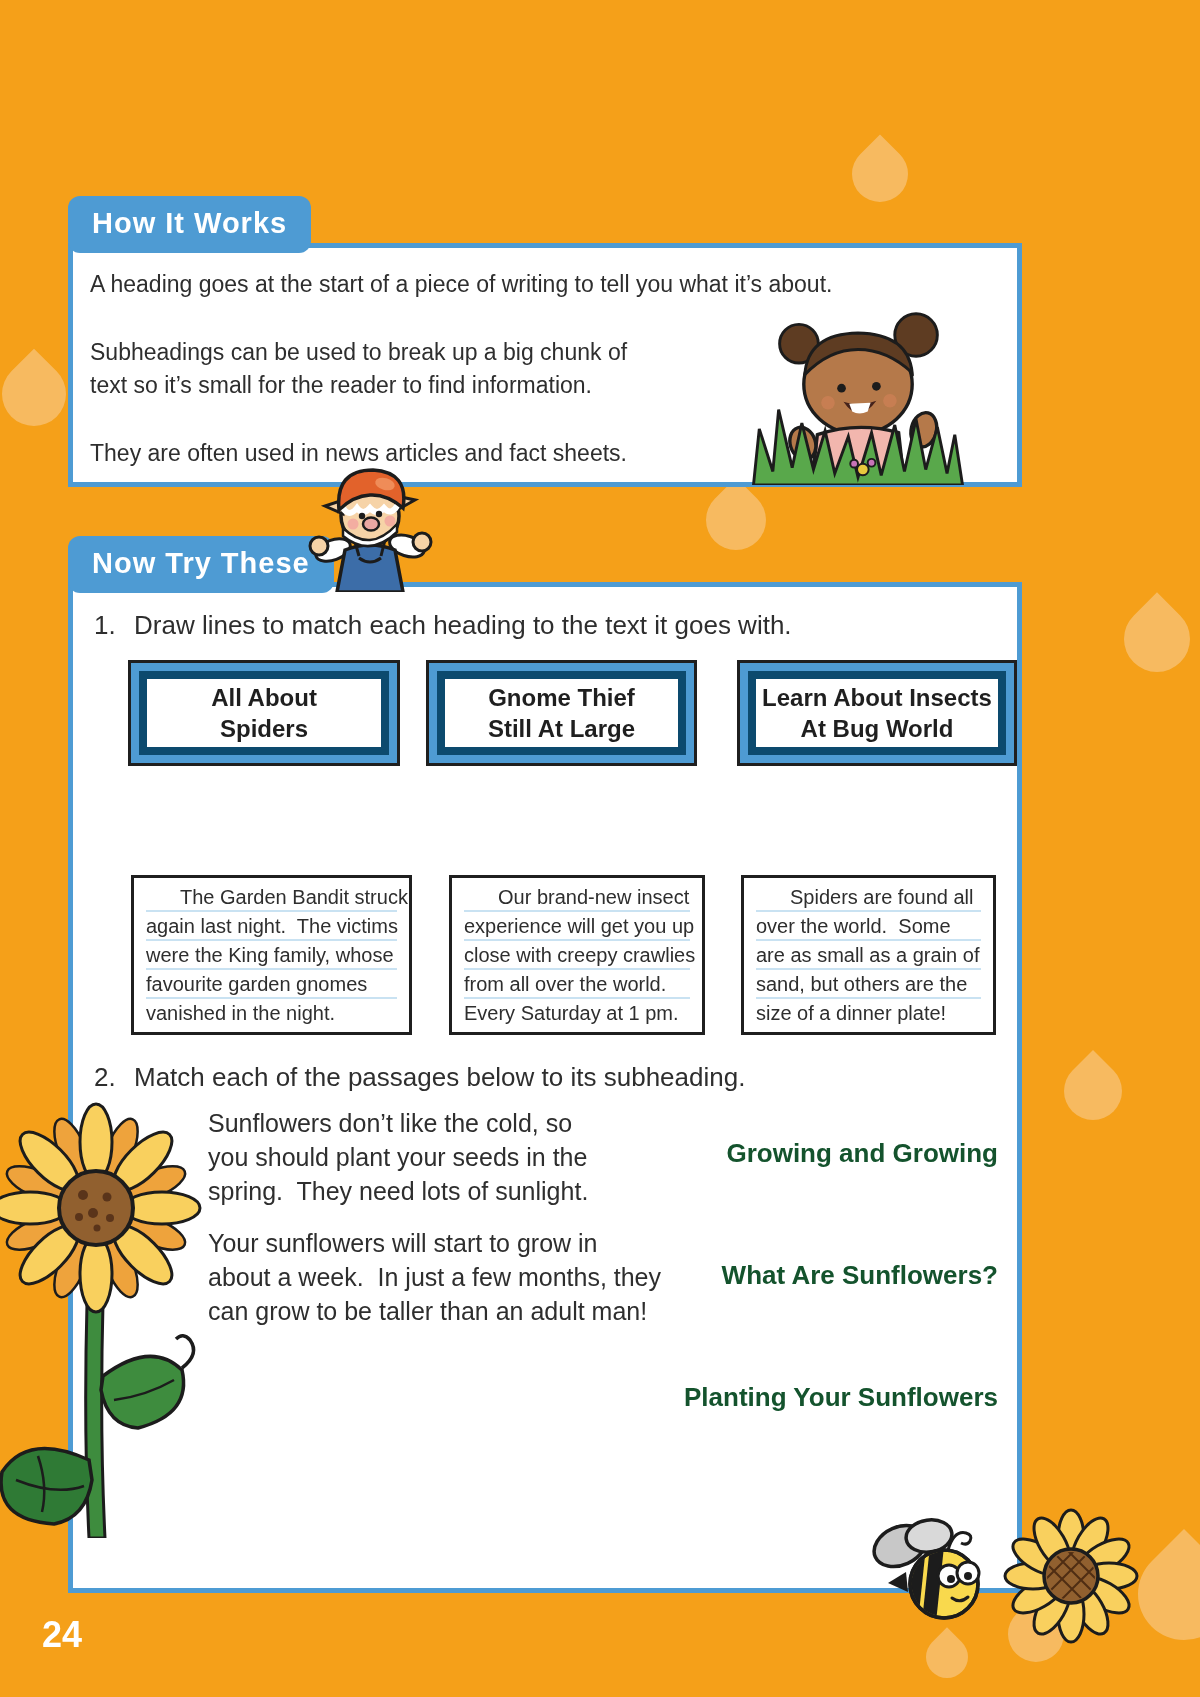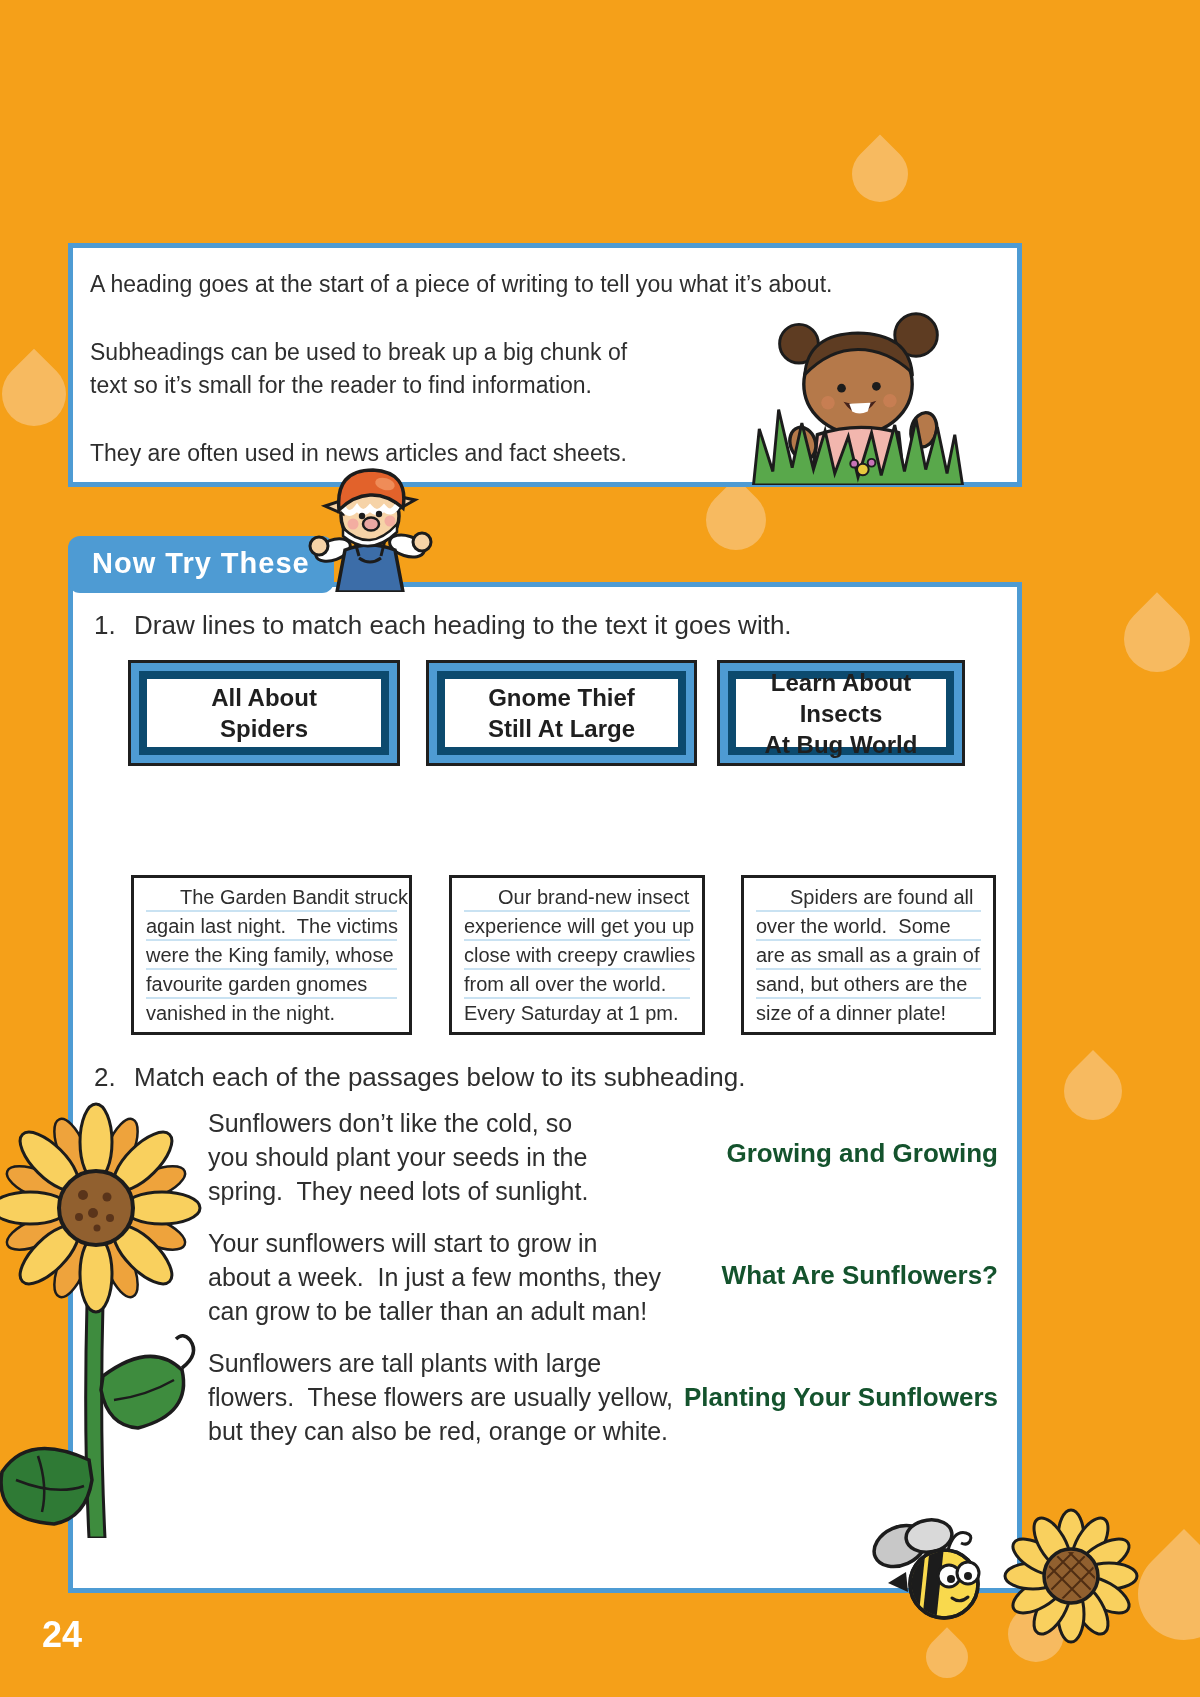--- a/index.html
+++ b/index.html
@@ -50,21 +50,21 @@
   #q2text { left:134px; top:1062px; }
 
   .hcard { position:absolute; z-index:2; height:106px; box-sizing:border-box;
            border:3px solid #1f1f1f; background:#4E9BD3; padding:8px; }
   .hcard-inner { height:100%; box-sizing:border-box; border:8px solid #0c4a6e; background:#fff;
                  display:flex; align-items:center; justify-content:center; text-align:center;
                  font-weight:700; font-size:24px; line-height:31px; color:#1f1f1f;
                  white-space:pre-line; }
   #hcard1 { left:128px; top:660px; width:272px; }
   #hcard2 { left:426px; top:660px; width:271px; }
-  #hcard3 { left:717px; top:660px; width:248px; }
+  #hcard3 { left:737px; top:660px; width:280px; }
 
   .pbox { position:absolute; z-index:2; box-sizing:border-box; height:160px;
           border:3px solid #1f1f1f; padding:5px 12px 10px;
           background-image:
             repeating-linear-gradient(to bottom, transparent 0 27px, #c9e2f2 27px 29px),
             linear-gradient(#ffffff,#ffffff);
           background-origin:content-box, border-box;
           background-clip:content-box, border-box; }
   .pbox p { margin:0; font-size:20px; line-height:29px; white-space:pre; text-indent:34px; }
   #pbox1 { left:131px; top:875px; width:281px; }
@@ -101,20 +101,23 @@
   <div class="droplet" id="d2"></div>
   <div class="droplet" id="d3"></div>
   <div class="droplet" id="d4"></div>
   <div class="droplet" id="d5"></div>
   <div class="droplet" id="d6"></div>
   <div class="droplet" id="d7"></div>
   <div class="droplet" id="d8"></div>
   <div class="droplet" id="d9"></div>
 
 
+  <div class="tab" id="tab-how">
+    <span>How It Works</span>
+  </div>
   <section class="panel" id="panel-how"></section>
 
   <div class="howtext">
     <p>A heading goes at the start of a piece of writing to tell you what it’s about.</p>
     <p>Subheadings can be used to break up a big chunk of
 text so it’s small for the reader to find information.</p>
     <p>They are often used in news articles and fact sheets.</p>
   </div>
 
   <svg class="illus" id="girl" viewBox="0 0 216 186">
@@ -205,23 +208,20 @@
 
   <span class="qnum" id="q2num">2.</span>
   <span class="qtext" id="q2text">Match each of the passages below to its subheading.</span>
 
   <p class="q2p" id="q2p2">Your sunflowers will start to grow in
 about a week.  In just a few months, they
 can grow to be taller than an adult man!</p>
   <p class="q2p" id="q2p1">Sunflowers don’t like the cold, so
 you should plant your seeds in the
 spring.  They need lots of sunlight.</p>
-  <p class="q2p" id="q2p3">Sunflowers are tall plants with large
-flowers.  These flowers are usually yellow,
-but they can also be red, orange or white.</p>
 
   <div class="subhead" id="sh1">Growing and Growing</div>
   <div class="subhead" id="sh2">What Are Sunflowers?</div>
   <div class="subhead" id="sh3">Planting Your Sunflowers</div>
 
   <svg class="illus" id="sunflower-tall" viewBox="0 0 222 460">
     <path d="M101 225 C99 300 99 380 103 460 L119 460 C115 380 115 300 117 225 Z" fill="#3e8c3e" stroke="#1c1c1c" stroke-width="3"></path>
     <path d="M117 298 Q165 262 196 292 Q206 336 152 350 Q122 348 115 312 Z" fill="#3e8c3e" stroke="#1c1c1c" stroke-width="3.5"></path>
     <path d="M128 322 Q160 318 188 302" fill="none" stroke="#1c1c1c" stroke-width="2.5"></path>
     <path d="M196 290 Q214 276 204 262 Q197 254 190 261" fill="none" stroke="#1c1c1c" stroke-width="3.5"></path>

